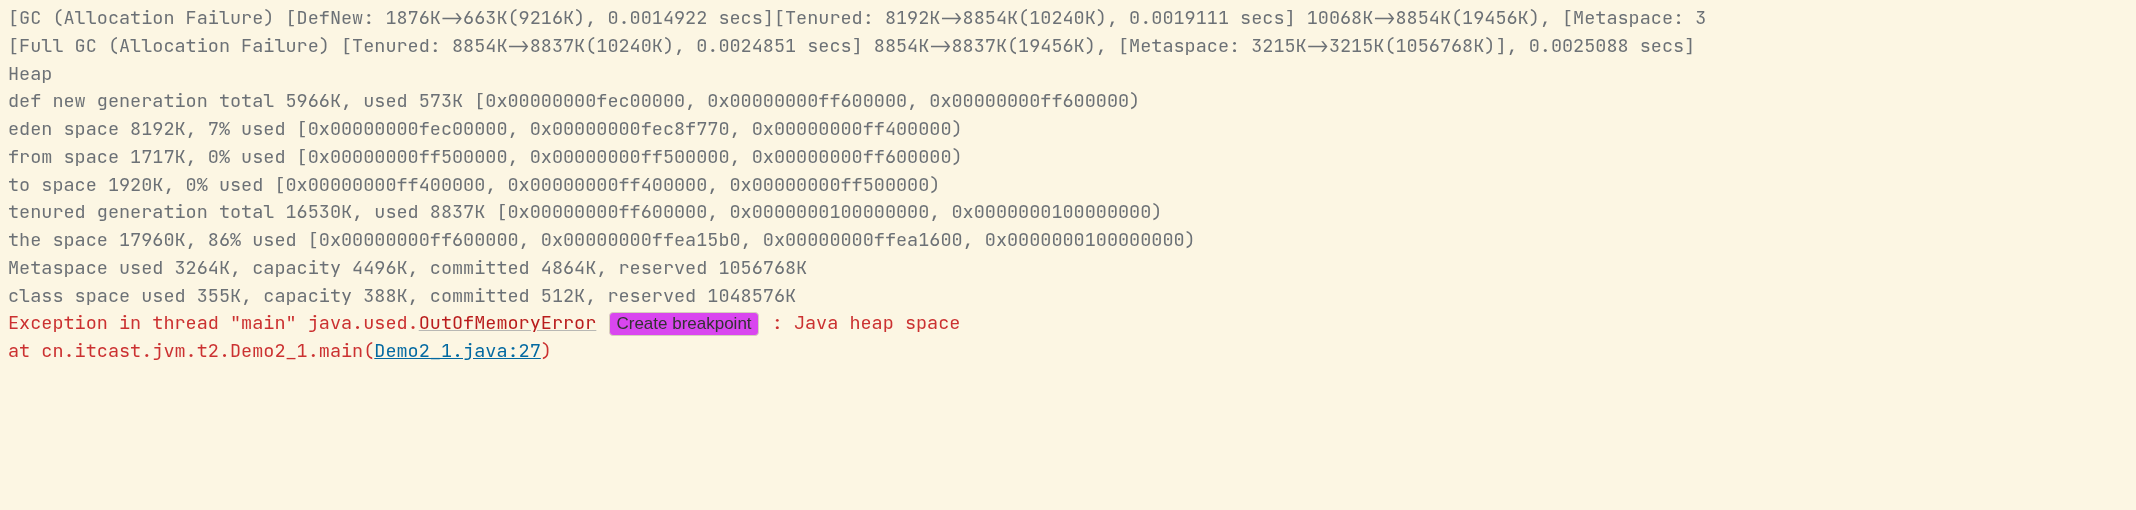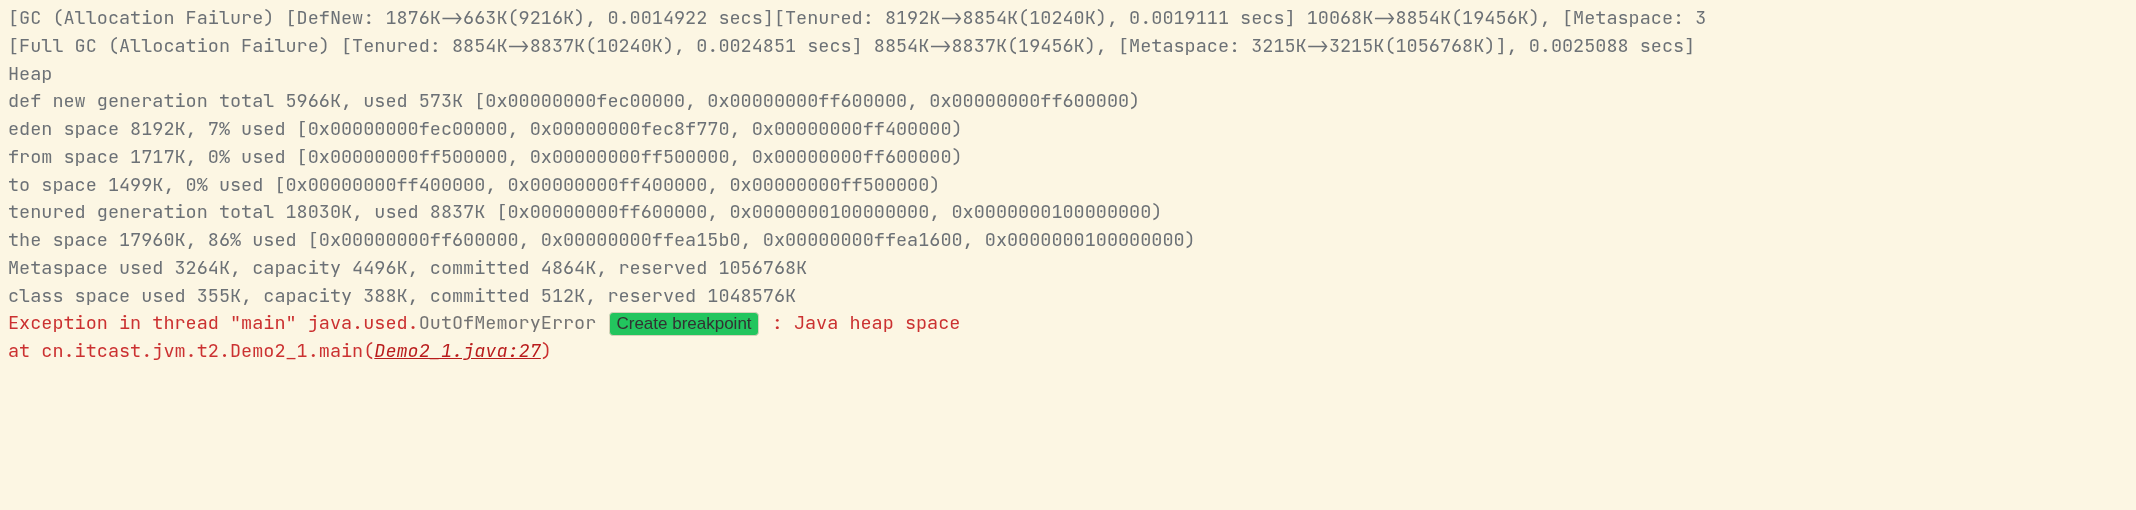--- a/index.html
+++ b/index.html
@@ -13,50 +13,50 @@
       white-space: nowrap;
       overflow: hidden;
     }
     .line {
       display: block;
     }
     .err {
       color: #cb3131;
     }
     .err-link-muted {
-      color: #737373;
+      color: #b91c1c;
+      text-decoration: underline;
       text-decoration-color: rgba(138,143,148,0.6);
     }
     .bp-btn {
       display: inline-block;
       font-family: -apple-system, "Segoe UI", Arial, sans-serif;
       font-size: 17px;
       color: #323232;
-      background: #22c55e;
+      background: #d946ef;
       border: 1px solid #d7d1bb;
       border-radius: 4px;
       padding: 0px 6px;
       margin: 0 2px;
       vertical-align: baseline;
       line-height: 1.25;
     }
     .src-link {
-      color: #b91c1c;
+      color: #0369a1;
       text-decoration: underline;
-      font-style: italic;
     }
   </style>
 </head>
 <body>
 
 <span class="line">[GC (Allocation Failure) [DefNew: 1876K-&gt;663K(9216K), 0.0014922 secs][Tenured: 8192K-&gt;8854K(10240K), 0.0019111 secs] 10068K-&gt;8854K(19456K), [Metaspace: 3</span>
 <span class="line">[Full GC (Allocation Failure) [Tenured: 8854K-&gt;8837K(10240K), 0.0024851 secs] 8854K-&gt;8837K(19456K), [Metaspace: 3215K-&gt;3215K(1056768K)], 0.0025088 secs]</span>
 <span class="line">Heap</span>
 <span class="line"> def new generation   total 5966K, used 573K [0x00000000fec00000, 0x00000000ff600000, 0x00000000ff600000)</span>
 <span class="line">  eden space 8192K,   7% used [0x00000000fec00000, 0x00000000fec8f770, 0x00000000ff400000)</span>
 <span class="line">  from space 1717K,   0% used [0x00000000ff500000, 0x00000000ff500000, 0x00000000ff600000)</span>
-<span class="line">  to   space 1499K,   0% used [0x00000000ff400000, 0x00000000ff400000, 0x00000000ff500000)</span>
-<span class="line"> tenured generation   total 18030K, used 8837K [0x00000000ff600000, 0x0000000100000000, 0x0000000100000000)</span>
+<span class="line">  to   space 1920K,   0% used [0x00000000ff400000, 0x00000000ff400000, 0x00000000ff500000)</span>
+<span class="line"> tenured generation   total 16530K, used 8837K [0x00000000ff600000, 0x0000000100000000, 0x0000000100000000)</span>
 <span class="line">   the space 17960K,  86% used [0x00000000ff600000, 0x00000000ffea15b0, 0x00000000ffea1600, 0x0000000100000000)</span>
 <span class="line"> Metaspace       used 3264K, capacity 4496K, committed 4864K, reserved 1056768K</span>
 <span class="line">  class space    used 355K, capacity 388K, committed 512K, reserved 1048576K</span>
 <span class="line"><span class="err">Exception in thread "main" </span><span class="err">java.used.</span><span class="err-link-muted">OutOfMemoryError</span> <span class="bp-btn">Create breakpoint</span><span class="err"> : Java heap space</span></span>
 <span class="line"><span class="err">	at cn.itcast.jvm.t2.Demo2_1.main(</span><span class="src-link">Demo2_1.java:27</span><span class="err">)</span></span>
 
 </body></html>

